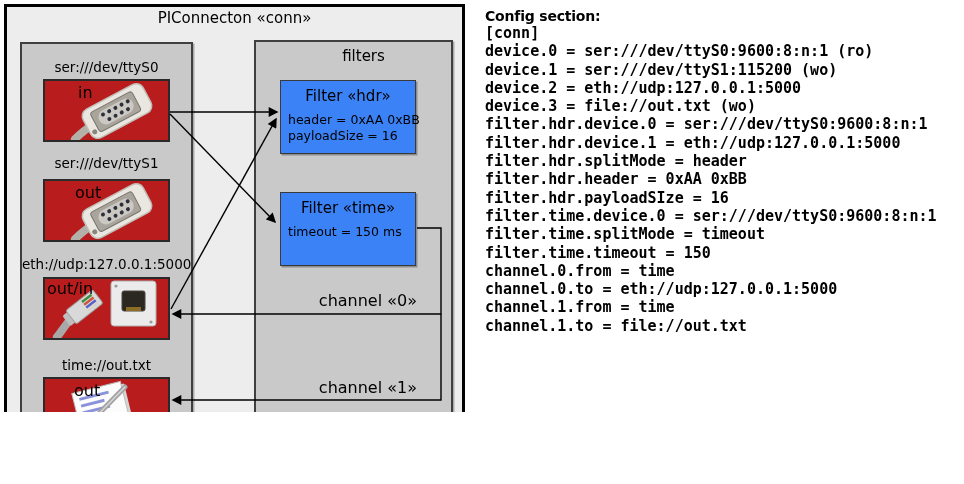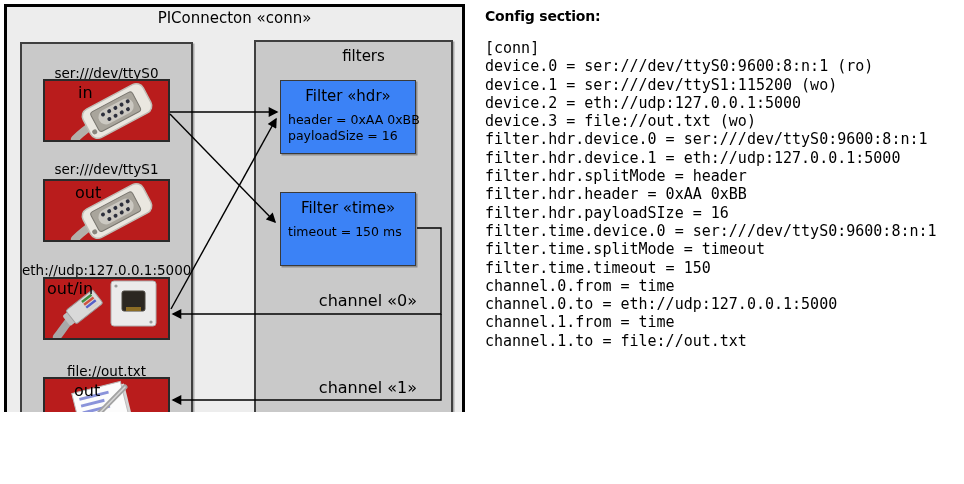--- a/index.html
+++ b/index.html
@@ -20,21 +20,21 @@
     position: absolute; background: #c9c9c9; border: 2px solid #3f3f3f;
     box-shadow: 1.5px 1.5px 0 rgba(0,0,0,0.28);
   }
   .devices-panel { left: 20px; top: 42px; width: 173px; height: 421px; }
   .filters-panel { left: 254px; top: 40px; width: 199px; height: 423px; }
   .panel-title { position: absolute; left: 0; top: 5px; width: 100%; text-align: center; font-size: 15px; padding-left: 20px; }
 
   
   .dev-label {
     position: absolute; left: 0; width: 100%; text-align: center;
-    font-size: 13.5px; line-height: 17px; white-space: nowrap; margin-top: 6px;
+    font-size: 13.5px; line-height: 17px; white-space: nowrap;
   }
   .dev-box {
     position: absolute; left: 21px; width: 127px; height: 63px;
     background: #b91c1c; border: 2px solid #2a2a2a;
   }
   .dir { position: absolute; font-size: 16px; line-height: 18px; z-index: 2; }
   .devicon { position: absolute; left: 0; top: 0; width: 123px; height: 59px; }
 
   
   .filter-box {
@@ -52,21 +52,21 @@
     font-size: 16px; line-height: 16px;
   }
 
   
   .wires { position: absolute; left: 0; top: 0; width: 964px; height: 484px; pointer-events: none; }
   .wire { stroke: #000; stroke-width: 1.4; fill: none; }
 
   
   .config { position: absolute; left: 485px; top: 8px; }
   .config-heading { font-family: "DejaVu Sans", sans-serif; font-weight: bold; font-size: 14px; letter-spacing: -0.2px; }
-  .config-lines { margin-top: 15px; font-family: "DejaVu Sans Mono", monospace; font-weight: normal; font-size: 15px; }
+  .config-lines { font-family: "DejaVu Sans Mono", monospace; font-weight: bold; font-size: 15px; }
   .cfg-line { line-height: 18.3px; white-space: pre; letter-spacing: 0; }
 </style>
 </head>
 <body>
 
 <div class="screen">
 
   <div class="outer-box"></div>
   <div class="outer-title">PIConnecton «conn»</div>
 
@@ -134,21 +134,21 @@
           <rect x="-14" y="-6" width="8" height="13" rx="2" fill="#bfbfbf"></rect>
           <rect x="-8" y="-8" width="34" height="17" rx="2" fill="#d9d9d9" stroke="#9f9f9f"></rect>
           <rect x="10" y="-6" width="12" height="2.5" fill="#3f8f3f"></rect>
           <rect x="10" y="-2.5" width="12" height="2.5" fill="#cf5540"></rect>
           <rect x="10" y="1" width="12" height="2.5" fill="#5560c8"></rect>
           <rect x="10" y="4.5" width="12" height="2.5" fill="#d8d3c8"></rect>
         </g>
       </svg>
     </div>
 
-    <div class="dev-label" style="top:313px">file://out.txt</div>
+    <div class="dev-label" style="top:313px">time://out.txt</div>
     <div class="dev-box" style="top:333px">
       <span class="dir" style="left:29px;top:3px">out</span>
       <svg class="devicon" viewBox="0 0 123 59">
         <g transform="translate(60,32) rotate(-14)">
           <rect x="-25" y="-22" width="50" height="52" fill="#d5d5d5"></rect>
           <rect x="-28" y="-25" width="50" height="52" fill="#fcfcfc" stroke="#bdbdbd"></rect>
           <rect x="-22" y="-19" width="30" height="3" fill="#8a93da"></rect>
           <rect x="-22" y="-12" width="24" height="3" fill="#8a93da"></rect>
           <rect x="-22" y="-5" width="28" height="3" fill="#8a93da"></rect>
           <rect x="-22" y="2" width="22" height="3" fill="#8a93da"></rect>

